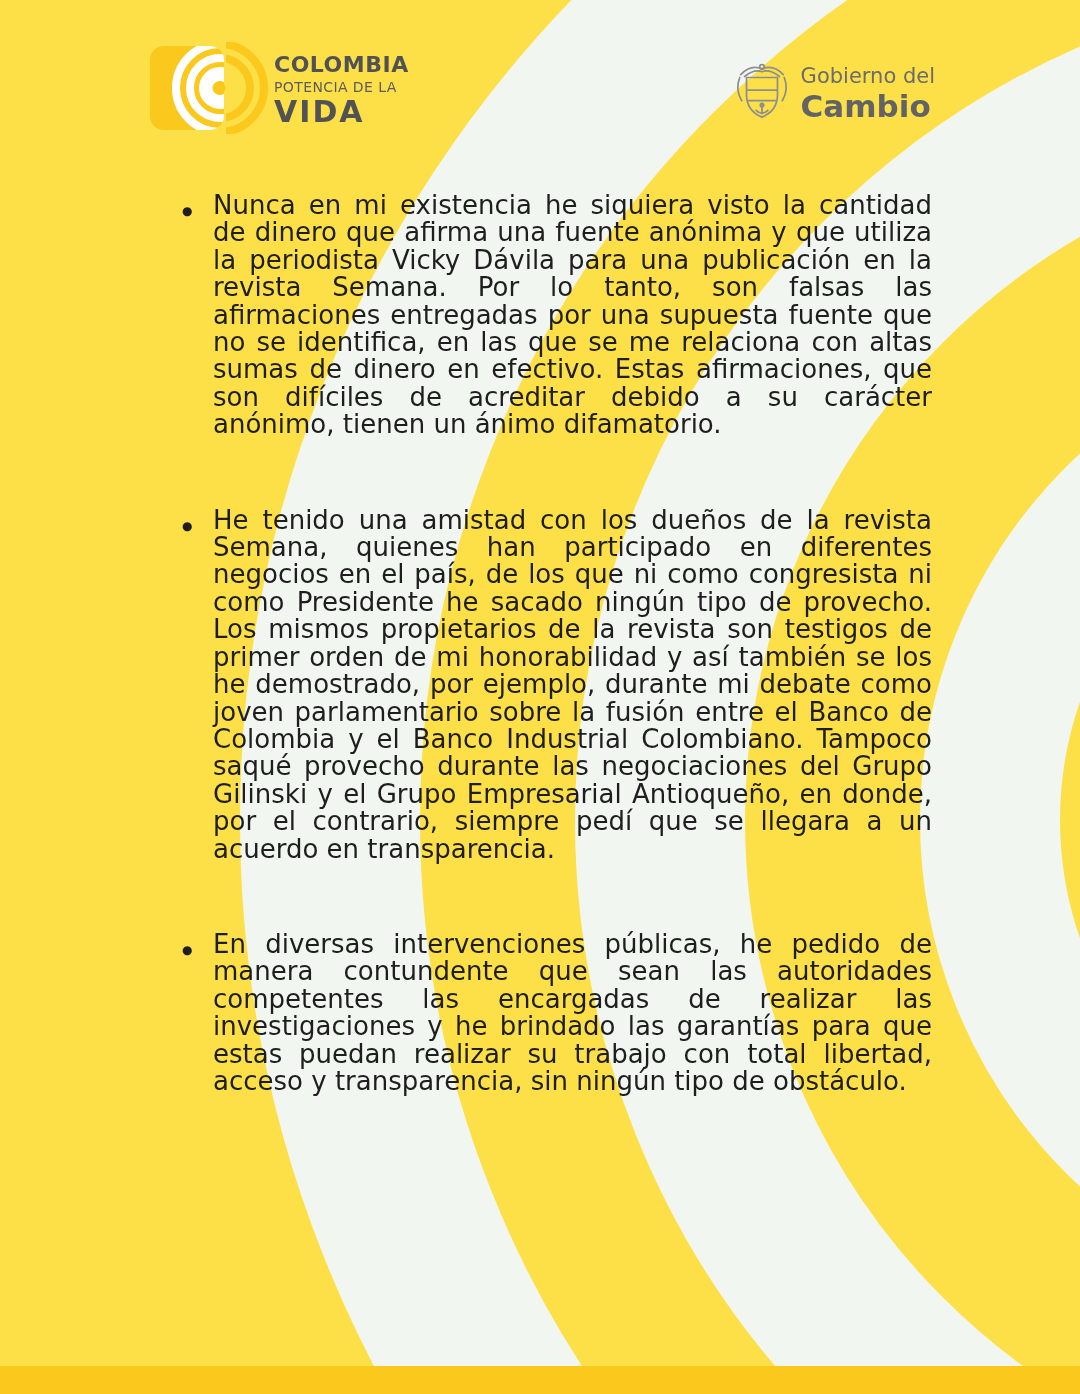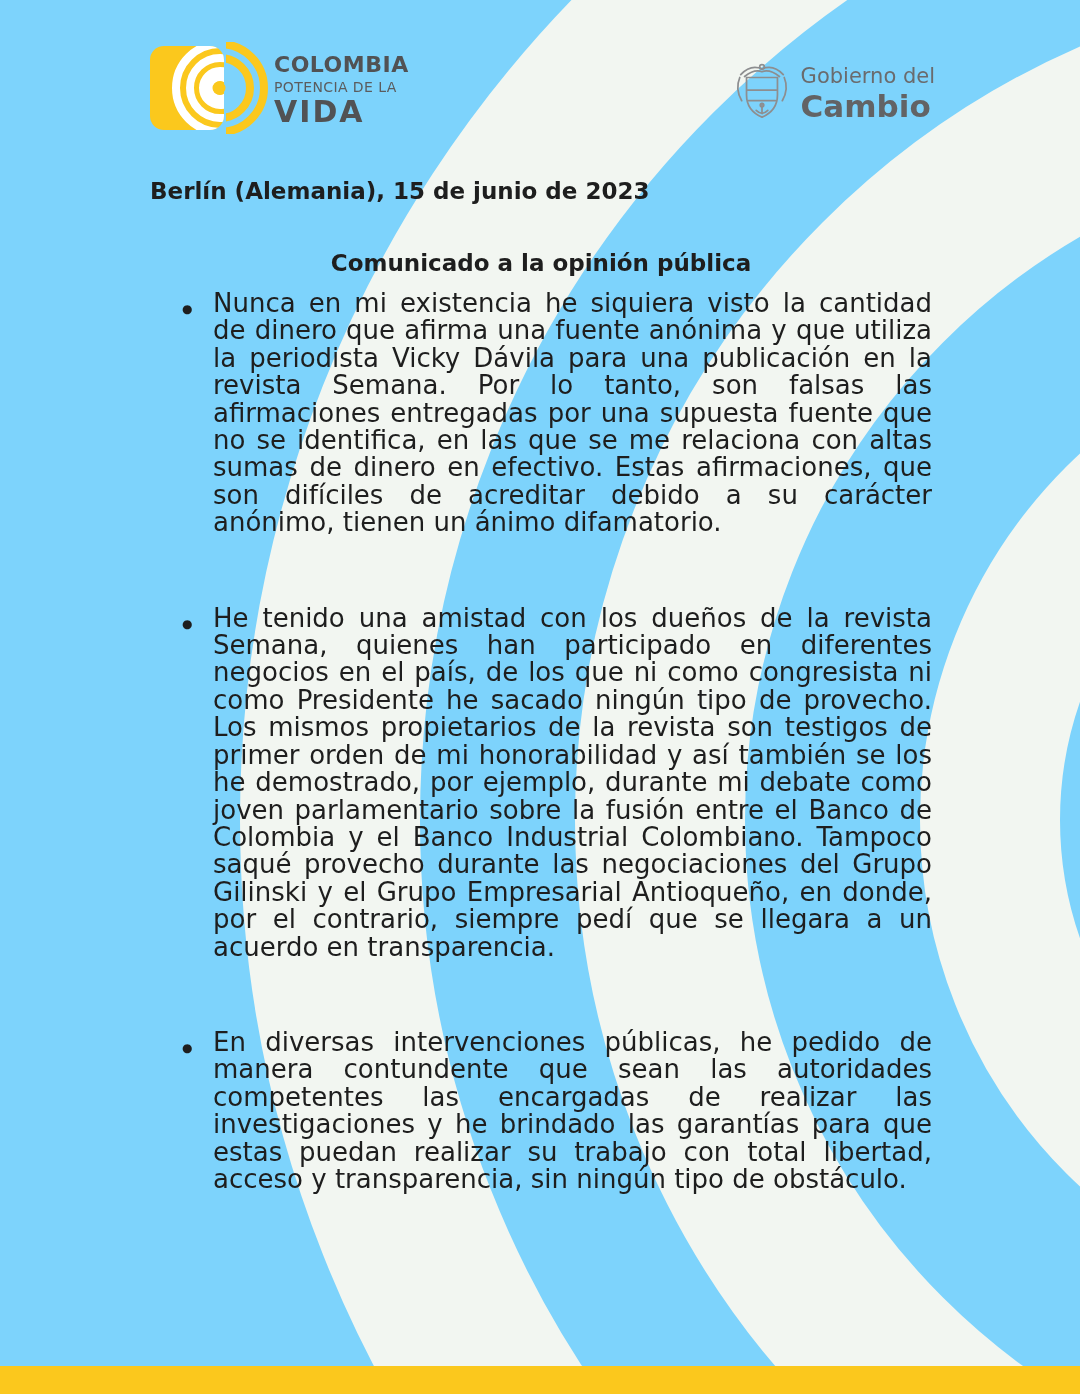--- a/index.html
+++ b/index.html
@@ -3,21 +3,21 @@
 <meta charset="utf-8">
 <style>
   html, body { margin: 0; padding: 0; }
   body { background: #e9e9e9; }
 
   .page {
     position: relative;
     width: 1080px;
     height: 1394px;
     margin: 0 auto;
-    background: #7dd3fc;
+    background: #fde047;
     overflow: hidden;
     font-family: "DejaVu Sans", "Liberation Sans", sans-serif;
     color: #1e1e1e;
   }
 
   
   .watermark {
     position: absolute;
     inset: 0;
     pointer-events: none;
@@ -176,22 +176,20 @@
         </svg>
       </span>
       <span class="gob-text">
         <div class="g1">Gobierno del</div>
         <div class="g2">Cambio</div>
       </span>
     </div>
   </div>
 
   <div class="doc">
-    <p class="dateline">Berlín (Alemania), 15 de junio de 2023</p>
-    <h1 class="doc-title">Comunicado a la opinión pública</h1>
     <ul class="points">
       <li>Nunca en mi existencia he siquiera visto la cantidad de dinero que afirma una fuente anónima y que utiliza la periodista Vicky Dávila para una publicación en la revista Semana. Por lo tanto, son falsas las afirmaciones entregadas por una supuesta fuente que no se identifica, en las que se me relaciona con altas sumas de dinero en efectivo. Estas afirmaciones, que son difíciles de acreditar debido a su carácter anónimo, tienen un ánimo difamatorio.</li>
       <li>He tenido una amistad con los dueños de la revista Semana, quienes han participado en diferentes negocios en el país, de los que ni como congresista ni como Presidente he sacado ningún tipo de provecho. Los mismos propietarios de la revista son testigos de primer orden de mi honorabilidad y así también se los he demostrado, por ejemplo, durante mi debate como joven parlamentario sobre la fusión entre el Banco de Colombia y el Banco Industrial Colombiano. Tampoco saqué provecho durante las negociaciones del Grupo Gilinski y el Grupo Empresarial Antioqueño, en donde, por el contrario, siempre pedí que se llegara a un acuerdo en transparencia.</li>
       <li>En diversas intervenciones públicas, he pedido de manera contundente que sean las autoridades competentes las encargadas de realizar las investigaciones y he brindado las garantías para que estas puedan realizar su trabajo con total libertad, acceso y transparencia, sin ningún tipo de obstáculo.</li>
     </ul>
   </div>
 
   <div class="footer-bar"></div>
 </div>
 

